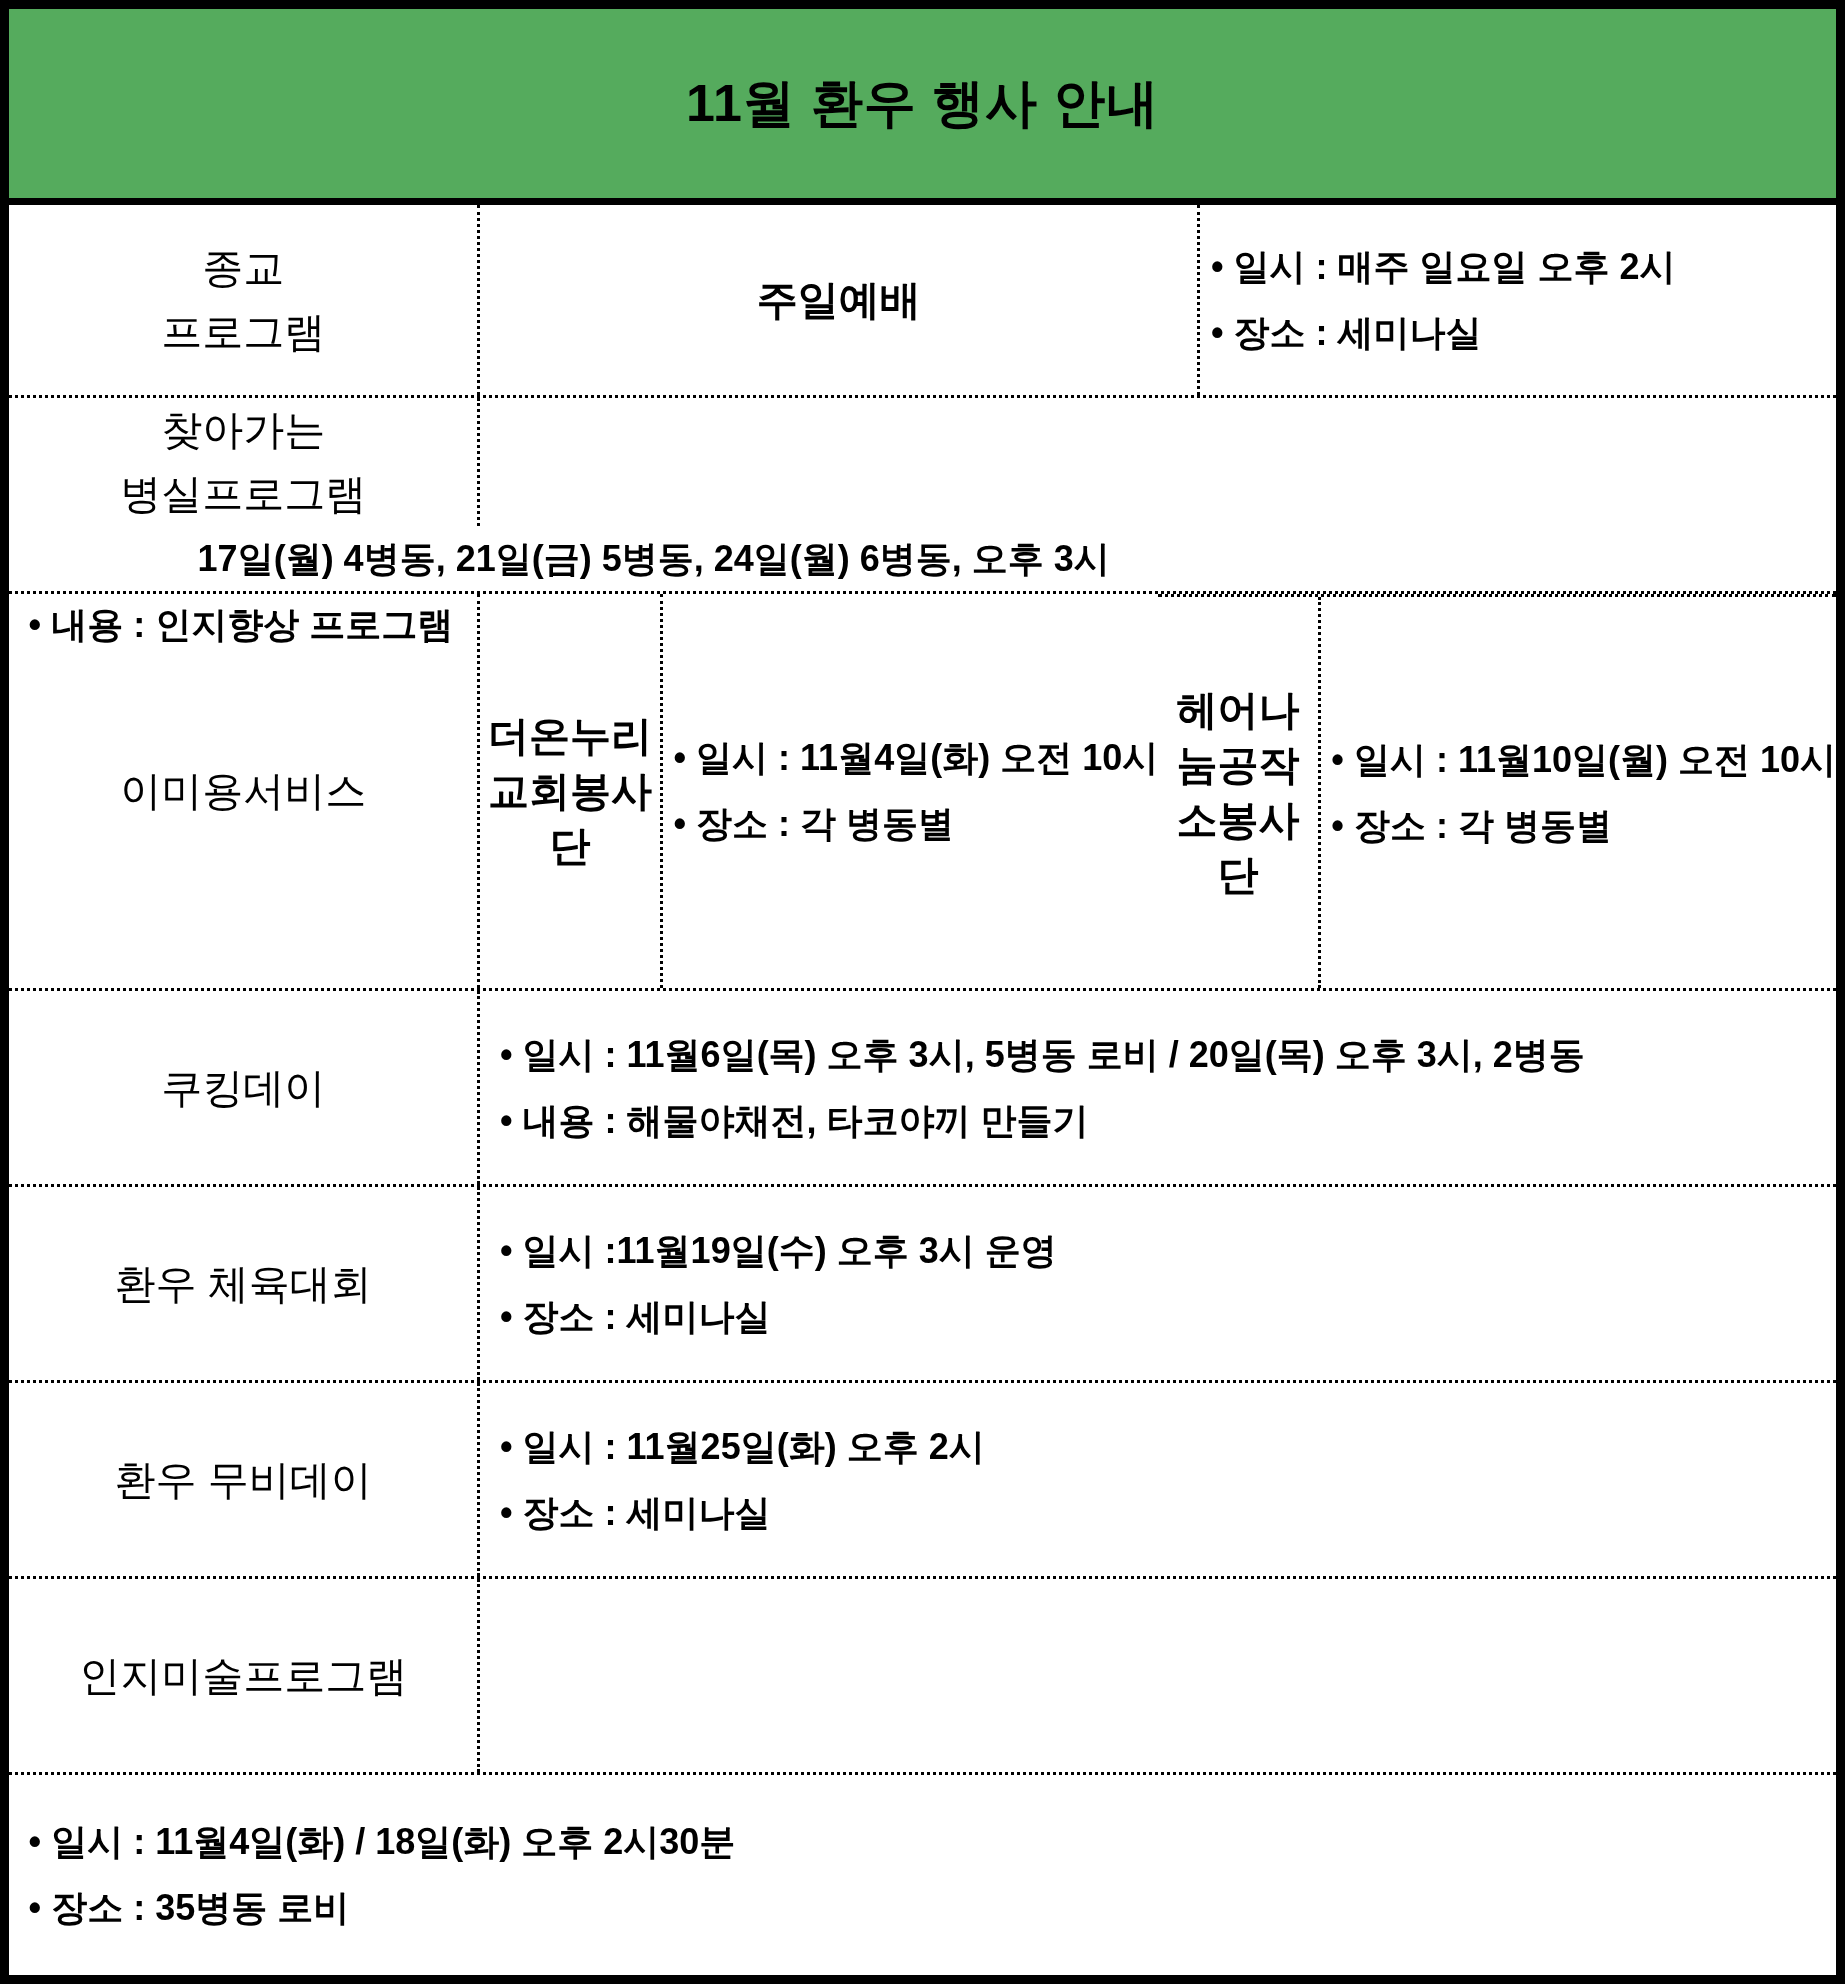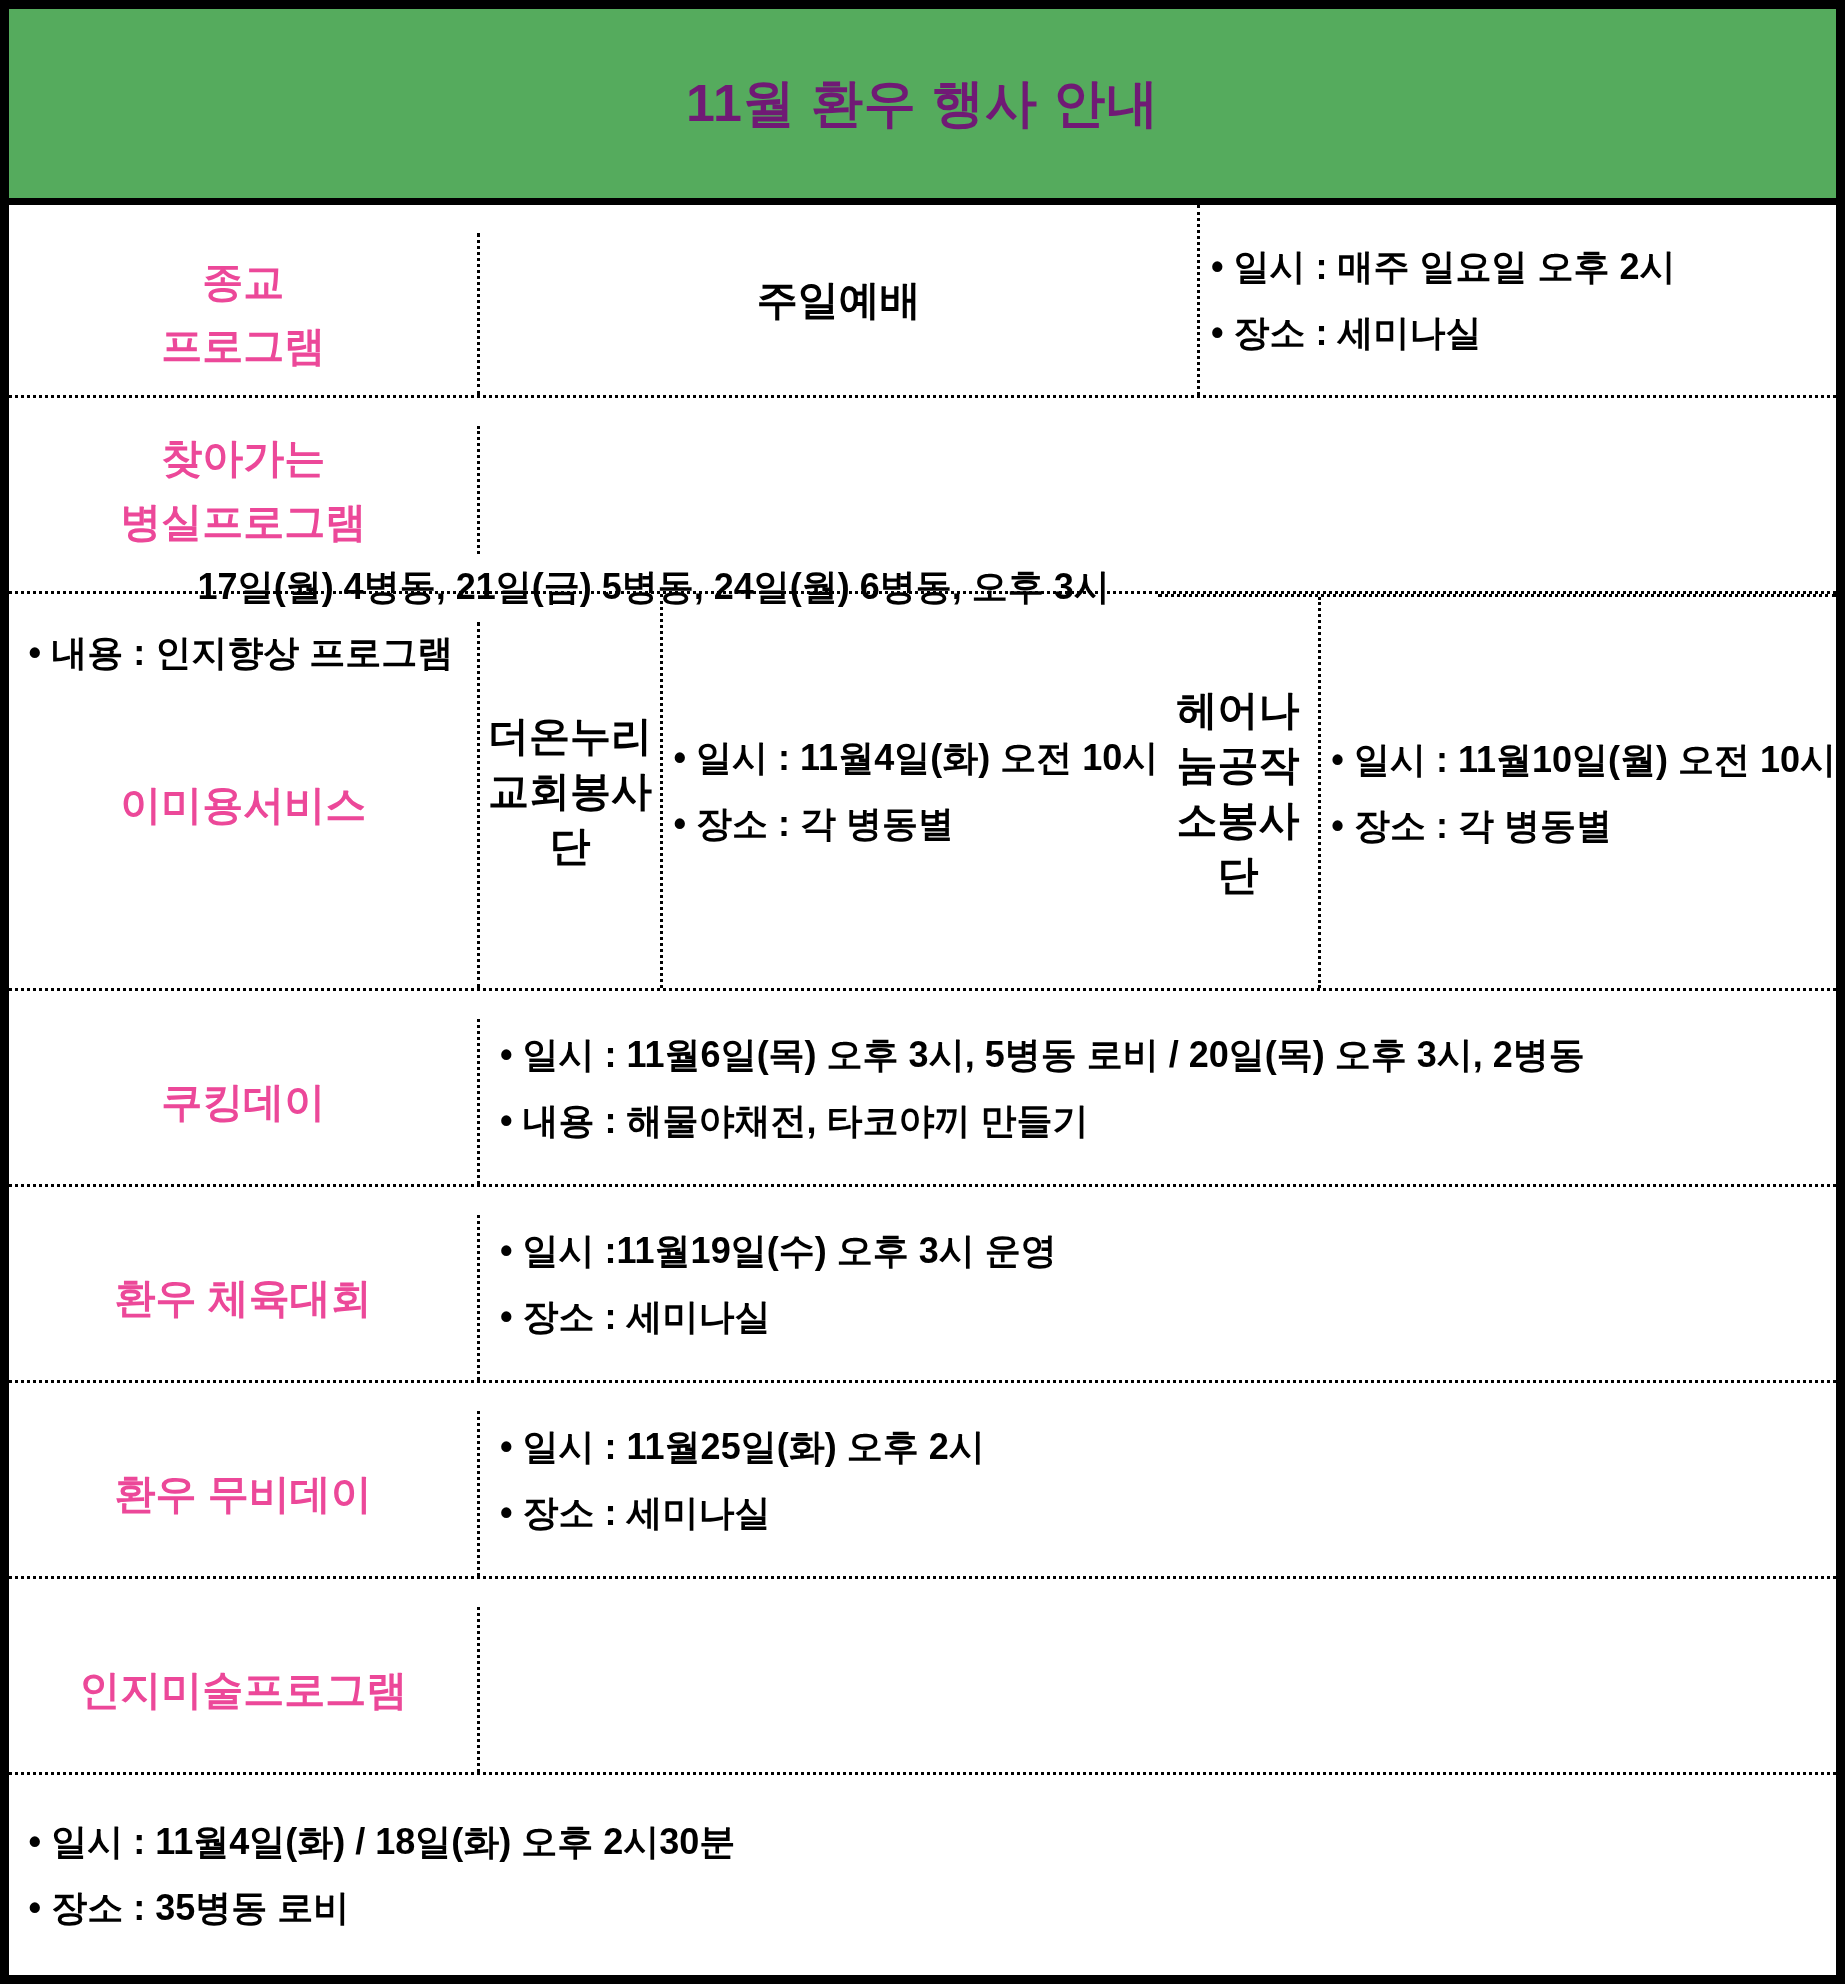--- a/index.html
+++ b/index.html
@@ -22,21 +22,21 @@
     height: 196px;
     box-sizing: border-box;
     background: #55AB5D;
     border-bottom: 7.1px solid #000;
     display: flex;
     align-items: center;
     justify-content: center;
     flex: 0 0 auto;
   }
   .banner .title {
-    color: #701a75;
+    color: #000000;
     font-size: 52px;
     font-weight: bold;
     letter-spacing: 0.9px;
     text-align: center;
   }
   
   .row {
     display: flex;
     box-sizing: border-box;
     flex: 0 0 auto;
@@ -44,25 +44,24 @@
   .row + .row { border-top: 3.6px dotted #000; }
   .cat {
     width: 25.8%;
     box-sizing: border-box;
     border-right: 3.6px dotted #000;
     display: flex;
     align-items: center;
     justify-content: center;
     text-align: center;
     font-size: 41px;
-    font-weight: bold;
+    font-weight: normal;
     line-height: 64px;
     white-space: pre-line;
-    color: #ec4899;
-    margin-top: 28px;
+    color: #000000;
   }
   .mid {
     width: 39.4%;
     box-sizing: border-box;
     border-right: 3.6px dotted #000;
     display: flex;
     align-items: center;
     justify-content: center;
     text-align: center;
     font-size: 41px;

